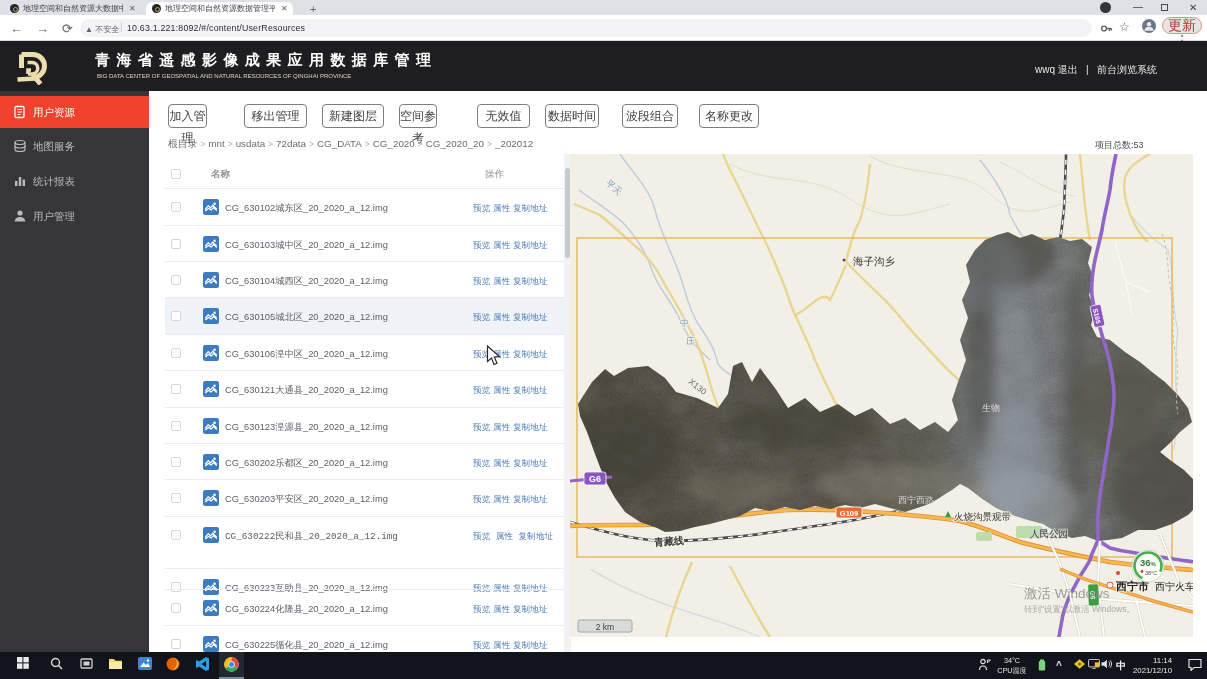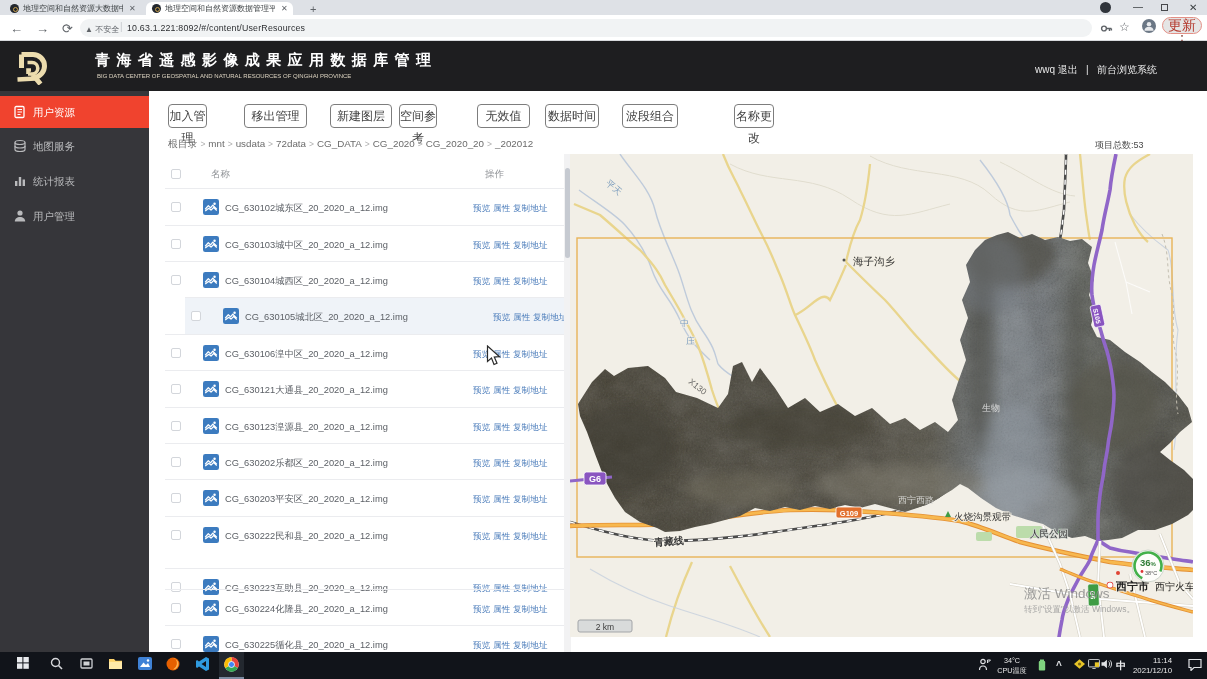--- a/index.html
+++ b/index.html
@@ -34,21 +34,21 @@
 
 #content { position:absolute; left:149px; top:91px; width:1058px; height:561px; background:#fff; }
 .btn { position:absolute; top:104px; height:24px; border:1px solid #7d7d7d; border-radius:4px; background:#fff; color:#3f3f3f; font-size:12px; text-align:center; line-height:22px; }
 #crumb { position:absolute; left:168px; top:138px; font-size:9.8px; color:#6b6b6b; }
 #crumb .sep { color:#b0b0b0; margin:0 3px; font-size:8.5px; }
 #total { position:absolute; left:1095px; top:139px; font-size:9px; color:#4a4a4a; }
 
 #thead { position:absolute; color:#8f9296; font-size:9.5px; }
 .chk { position:absolute; width:10px; height:10px; border:1px solid #d3d6db; border-radius:2px; background:#fff; }
 .row { position:absolute; left:165px; width:406px; height:37px; border-top:1px solid #ebecef; }
-.row.hl { background:#eff3f8;margin-left:20px; }
+.row.hl { background:#eff3f8; }
 .row .chk { left:6px; top:13px; }
 .fic { position:absolute; left:38px; top:10px; width:16px; height:16px; }
 .fname { position:absolute; left:60px; top:13px; font-size:9.3px; color:#5c6066; white-space:nowrap; }
 .fops { position:absolute; left:308px; top:14px; font-size:8.5px; color:#4c7dbb; white-space:nowrap; letter-spacing:0.2px; }
 
 #sbtrack { position:absolute; left:564px; top:154px; width:7px; height:498px; background:#f2f2f3; }
 #sbthumb { position:absolute; left:565px; top:168px; width:5px; height:90px; background:#c6cad1; border-radius:3px; }
 
 #taskbar { position:absolute; left:0; top:652px; width:1207px; height:27px; background:#11141a; }
 .tbic { position:absolute; top:657px; }
@@ -137,31 +137,31 @@
   <svg class="micon" viewBox="0 0 14 14">
       <circle cx="7" cy="4" r="2.6" fill="#b9babc"></circle>
       <path d="M1.8 12.5c0-2.9 2.3-4.6 5.2-4.6s5.2 1.7 5.2 4.6z" fill="#b9babc"></path>
     </svg>
   <span class="txt">用户管理</span>
 </div>
 
 <div id="content"></div>
 <div class="btn" style="left:168px;width:39px;">加入管理</div>
 <div class="btn" style="left:244px;width:63px;">移出管理</div>
-<div class="btn" style="left:330px;width:62px;">新建图层</div>
+<div class="btn" style="left:322px;width:62px;">新建图层</div>
 <div class="btn" style="left:399px;width:38px;">空间参考</div>
 <div class="btn" style="left:477px;width:53px;">无效值</div>
 <div class="btn" style="left:545px;width:54px;">数据时间</div>
 <div class="btn" style="left:622px;width:56px;">波段组合</div>
-<div class="btn" style="left:734px;width:40px;">名称更改</div>
+<div class="btn" style="left:699px;width:60px;">名称更改</div>
 <div id="crumb">根目录<span class="sep">&gt;</span>mnt<span class="sep">&gt;</span>usdata<span class="sep">&gt;</span>72data<span class="sep">&gt;</span>CG_DATA<span class="sep">&gt;</span>CG_2020<span class="sep">&gt;</span>CG_2020_20<span class="sep">&gt;</span>_202012</div>
 <div id="total">项目总数:53</div>
 <div id="thead">
     <span class="chk" style="left:171px;top:169px;"></span>
-    <span style="position:absolute;left:211px;top:168px;">名称</span>
+    <span style="position:absolute;left:211px;top:168px;font-weight:bold;">名称</span>
     <span style="position:absolute;left:485px;top:168px;">操作</span>
   </div>
 <svg width="0" height="0" style="position:absolute;">
     <defs>
 <symbol id="picico" viewBox="0 0 18 18">
         <rect width="18" height="18" rx="2.5" fill="#3c7bbf"></rect>
         <circle cx="13" cy="5.3" r="1.4" fill="#fff"></circle>
         <path d="M2.5 11.5 L6 7.5 L8.5 10 L11 7 L15.5 11.5 M2.5 13.5 L6.5 10.5 L9 12.5 L12 9.5 L15.5 13" stroke="#fff" stroke-width="1.4" fill="none" stroke-linejoin="round"></path>
       </symbol>
 </defs>
@@ -231,21 +231,21 @@
     <span class="fops">预览 属性 复制地址</span>
   </div>
 <div class="row" style="top:479.4px;">
     <span class="chk"></span>
     <svg class="fic">
       <use href="#picico"></use>
     </svg>
     <span class="fname">CG_630203平安区_20_2020_a_12.img</span>
     <span class="fops">预览 属性 复制地址</span>
   </div>
-<div class="row" style="top:515.8px;">
+<div class="row" style="top:515.8px;font-family:Liberation Mono, monospace;">
     <span class="chk"></span>
     <svg class="fic">
       <use href="#picico"></use>
     </svg>
     <span class="fname">CG_630222民和县_20_2020_a_12.img</span>
     <span class="fops">预览 属性 复制地址</span>
   </div>
 <div class="row" style="top:552.2px;margin-top:16px;">
     <span class="chk"></span>
     <svg class="fic">

